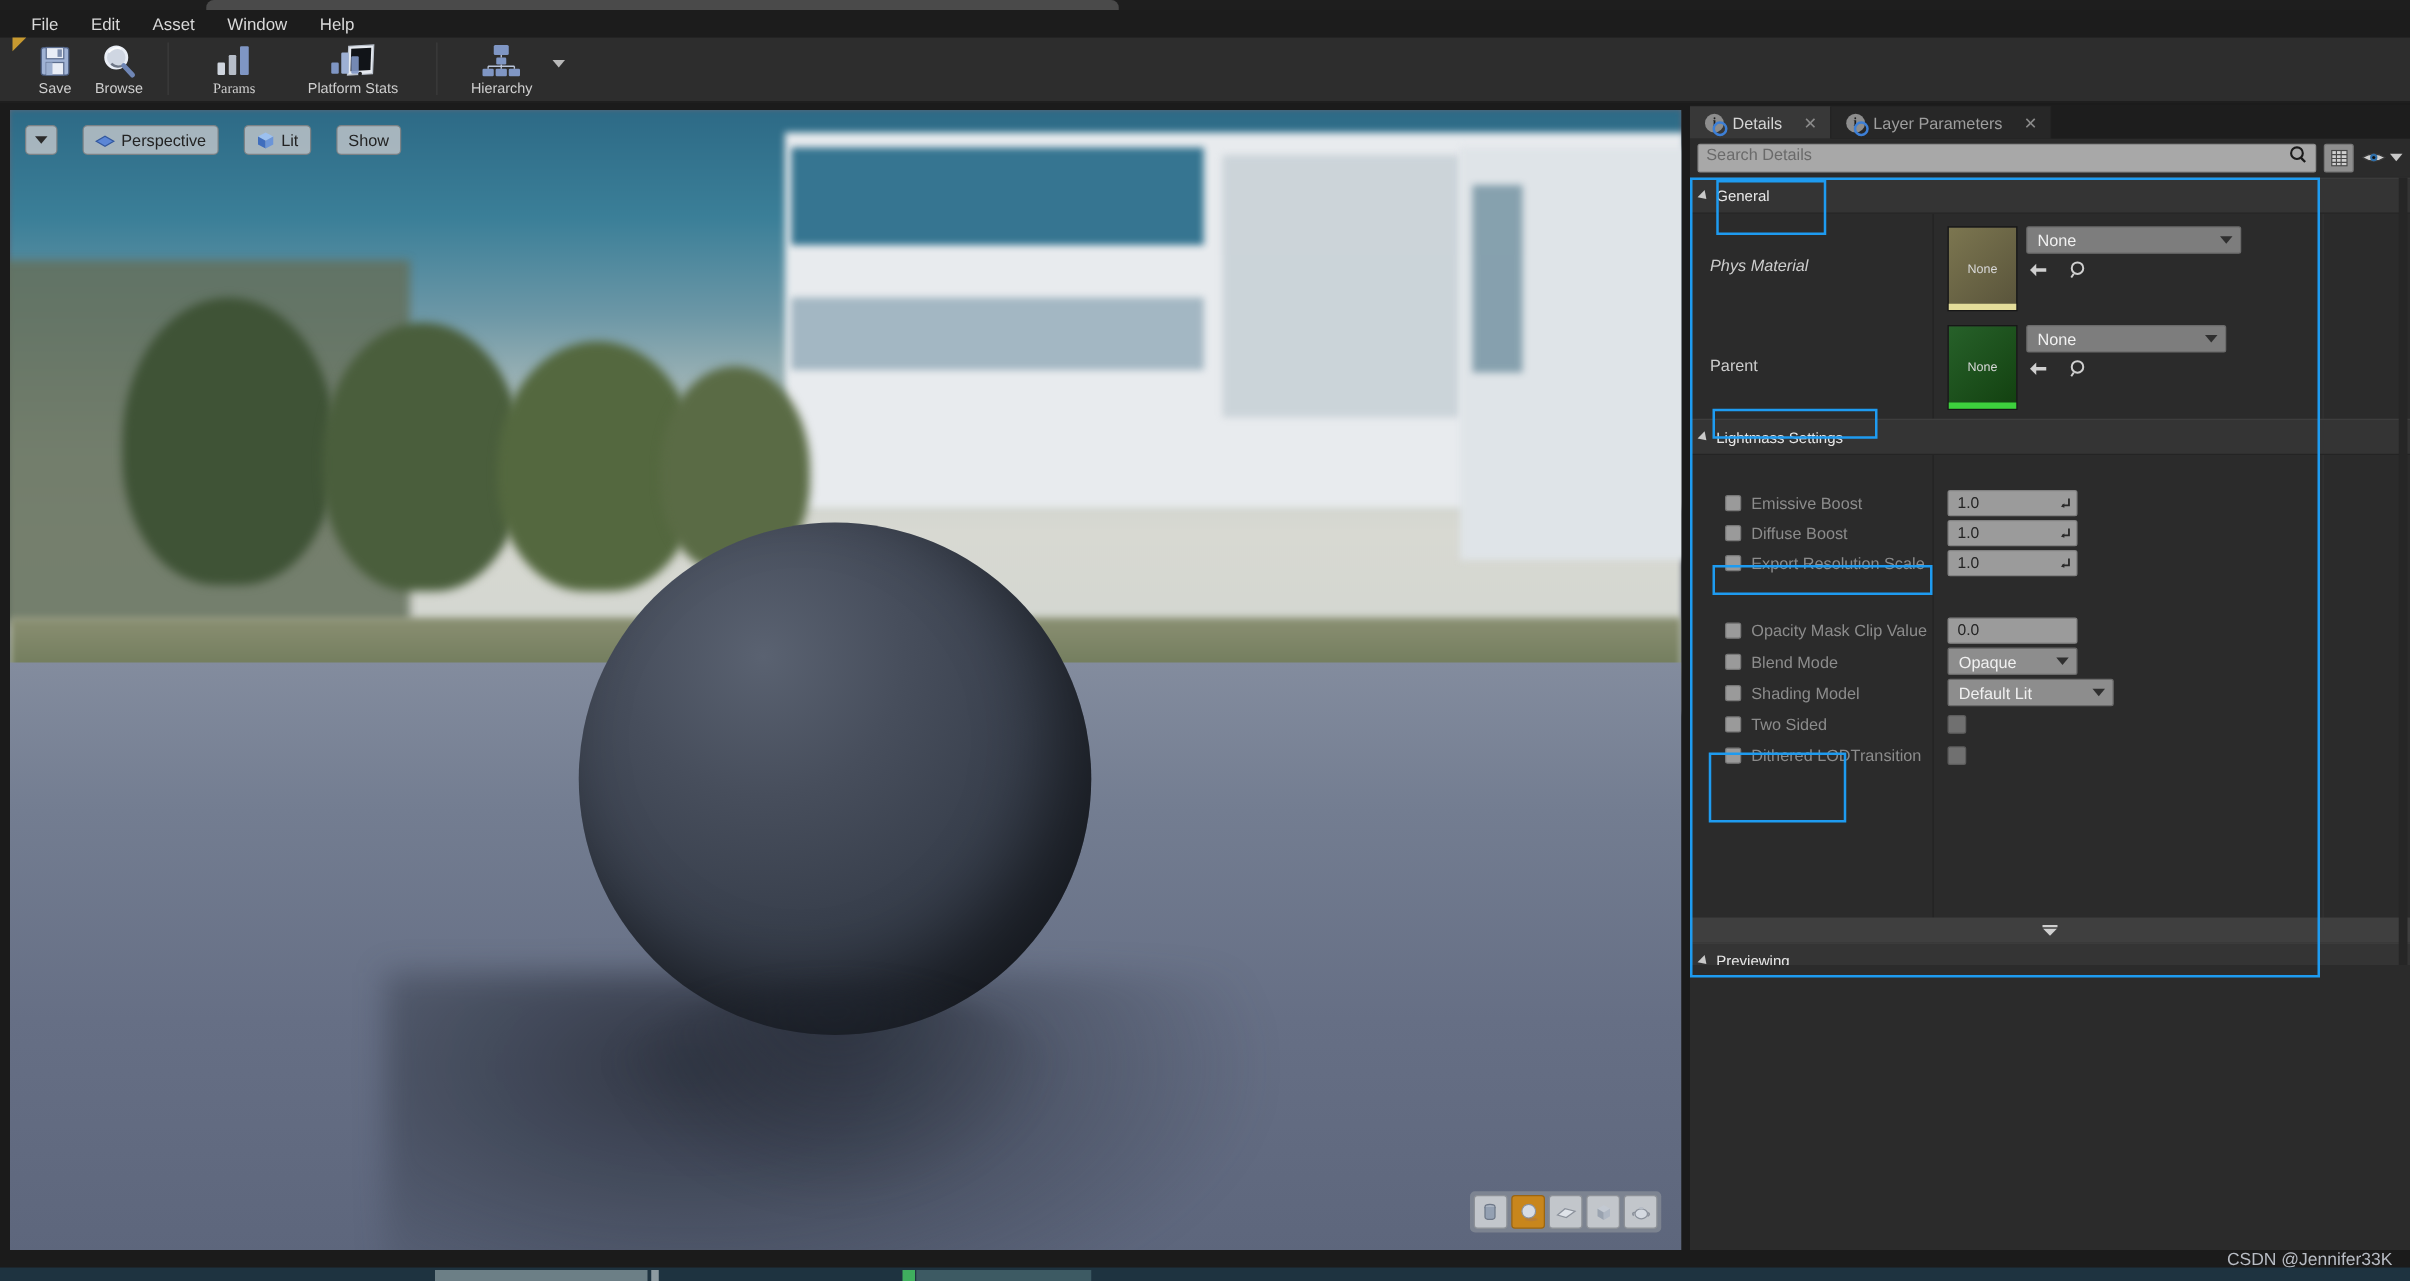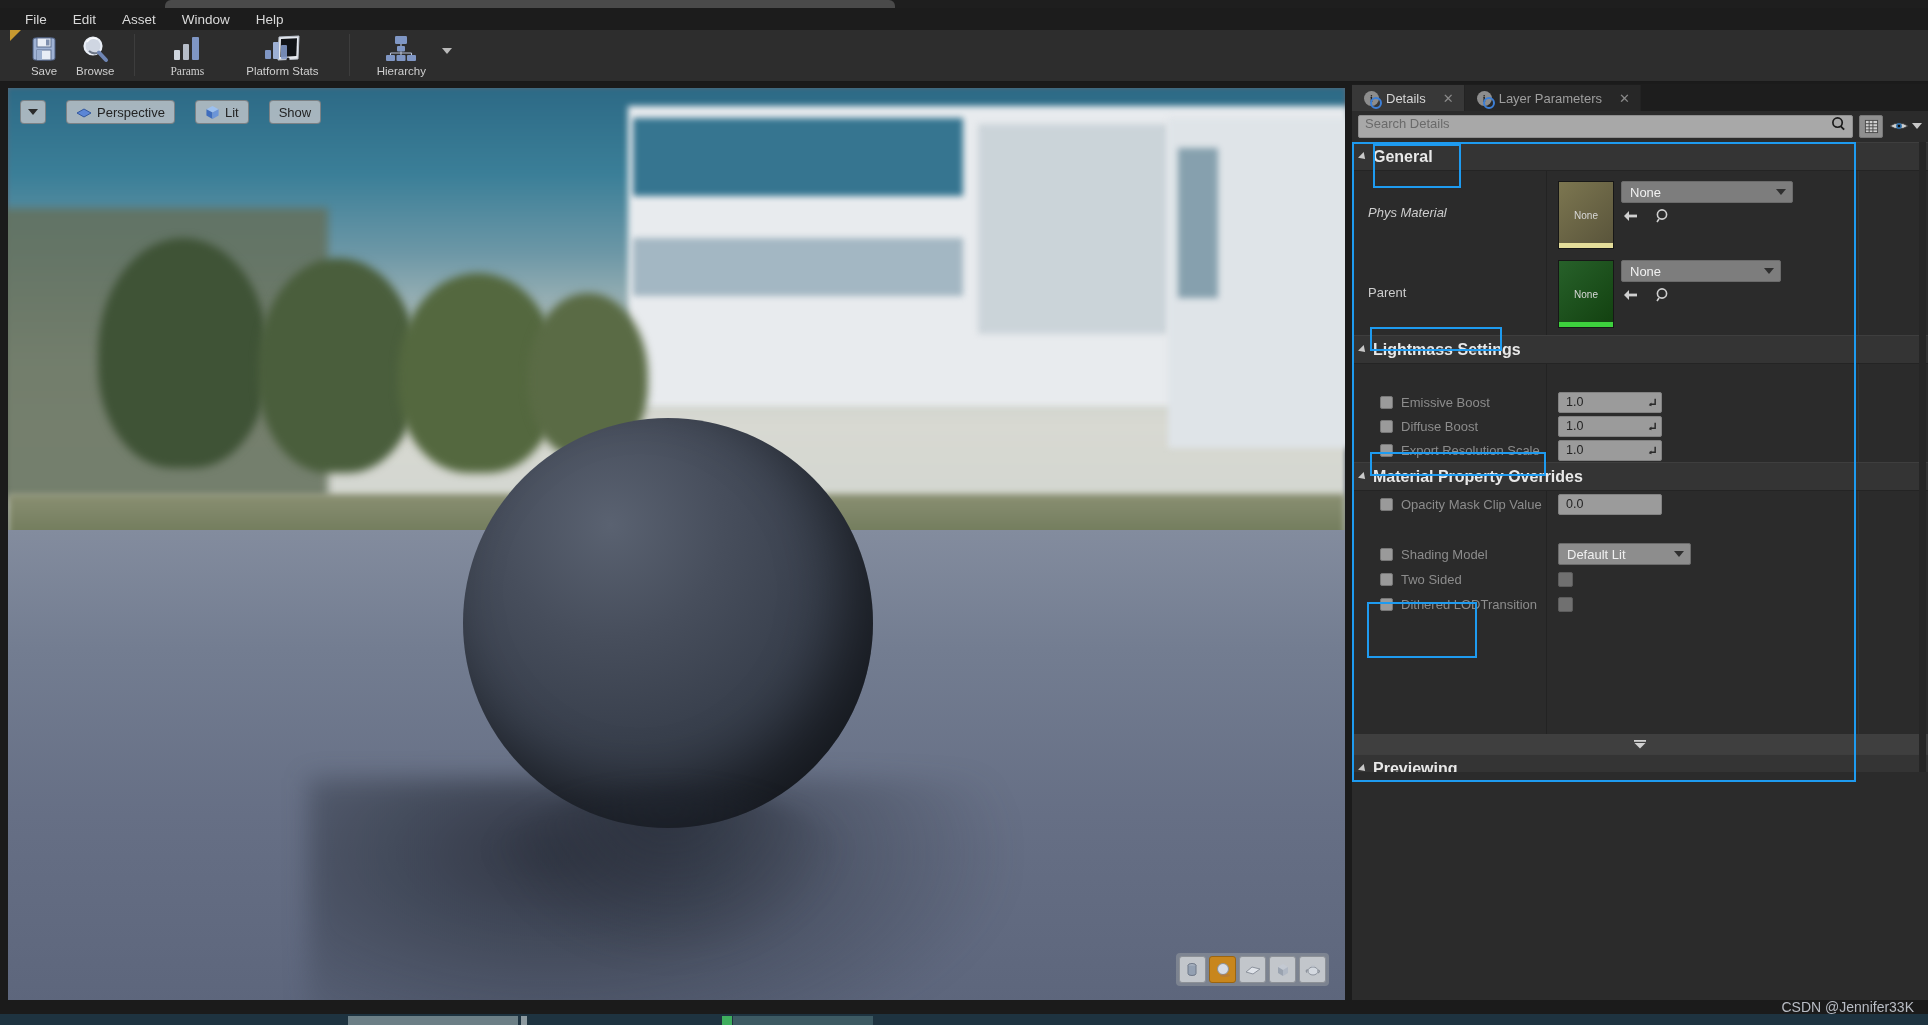--- a/index.html
+++ b/index.html
@@ -116,21 +116,21 @@
   
   #details{ position:absolute; left:0; top:58px; width:576px; height:630px; overflow:hidden; }
   #col-divider{ position:absolute; left:194px; top:0; width:1px; height:630px; background:#232323; }
   #col-divider2{ position:absolute; left:506px; top:0; width:1px; height:630px; background:#333; }
 
   .cat{ position:absolute; left:0; width:576px; height:29px; background:#343434;
         border-top:1px solid #3e3e3e; border-bottom:1px solid #242424;
         display:flex; align-items:center; padding-left:8px; cursor:default; }
   .cat .tri{ width:0;height:0;border-left:6px solid #c9c9c9;border-top:4px solid transparent;
              border-bottom:4px solid transparent; transform:rotate(45deg); margin-right:7px; }
-  .cat .ct{ font-size:16px; font-weight:bold; color:#e8e8e8; }
+  .cat .ct{ font-size:12px; font-weight:normal; color:#e8e8e8; }
 
   .row{ position:absolute; left:0; width:576px; display:flex; align-items:center; }
   .rl{ width:194px; padding-left:28px; font-size:13px; color:#cdcdcd; display:flex; align-items:center; gap:8px;}
   .rl.dim{ color:#8c8c8c; }
   .rl.noind{ padding-left:16px; }
   .rv{ flex:1; padding-left:12px; display:flex; align-items:center; }
 
   .chk{ width:13px;height:13px;background:#9a9a9a;border:1px solid #777; border-radius:2px; cursor:default; }
   .chkbig{ width:15px;height:15px;background:#707070;border:1px solid #5c5c5c;border-radius:2px; cursor:default;}
 
@@ -494,37 +494,45 @@
         <div class="txtfield" style="width:104px;">
           <span>1.0</span>
           <svg width="11" height="11" viewBox="0 0 12 12">
             <path d="M10 2 L10 8 L4 8" fill="none" stroke="#2a2a2a" stroke-width="1.6"></path>
             <path d="M6 6 L3 9 L6 10 Z" fill="#2a2a2a"></path>
           </svg>
         </div>
       </div>
     </div>
 
-    <div class="cat" style="top:320px;">
-      <span class="tri"></span>
-      <span class="ct">Material Property Overrides</span>
-    </div>
 
     <div class="row" style="top:350px; height:24px;">
       <div class="rl dim">
         <span class="chk"></span>
         <span>Opacity Mask Clip Value</span>
       </div>
       <div class="rv">
         <div class="txtfield" style="width:104px;">
           <span>0.0</span>
         </div>
       </div>
     </div>
 
+    <div class="row" style="top:375px; height:24px;">
+      <div class="rl dim">
+        <span class="chk"></span>
+        <span>Blend Mode</span>
+      </div>
+      <div class="rv">
+        <div class="combo" style="width:104px; background:#8d8d8d;">
+          <span>Opaque</span>
+          <span class="cc"></span>
+        </div>
+      </div>
+    </div>
 
     <div class="row" style="top:400px; height:24px;">
       <div class="rl dim">
         <span class="chk"></span>
         <span>Shading Model</span>
       </div>
       <div class="rv">
         <div class="combo" style="width:133px; background:#8d8d8d;">
           <span>Default Lit</span>
           <span class="cc"></span>

